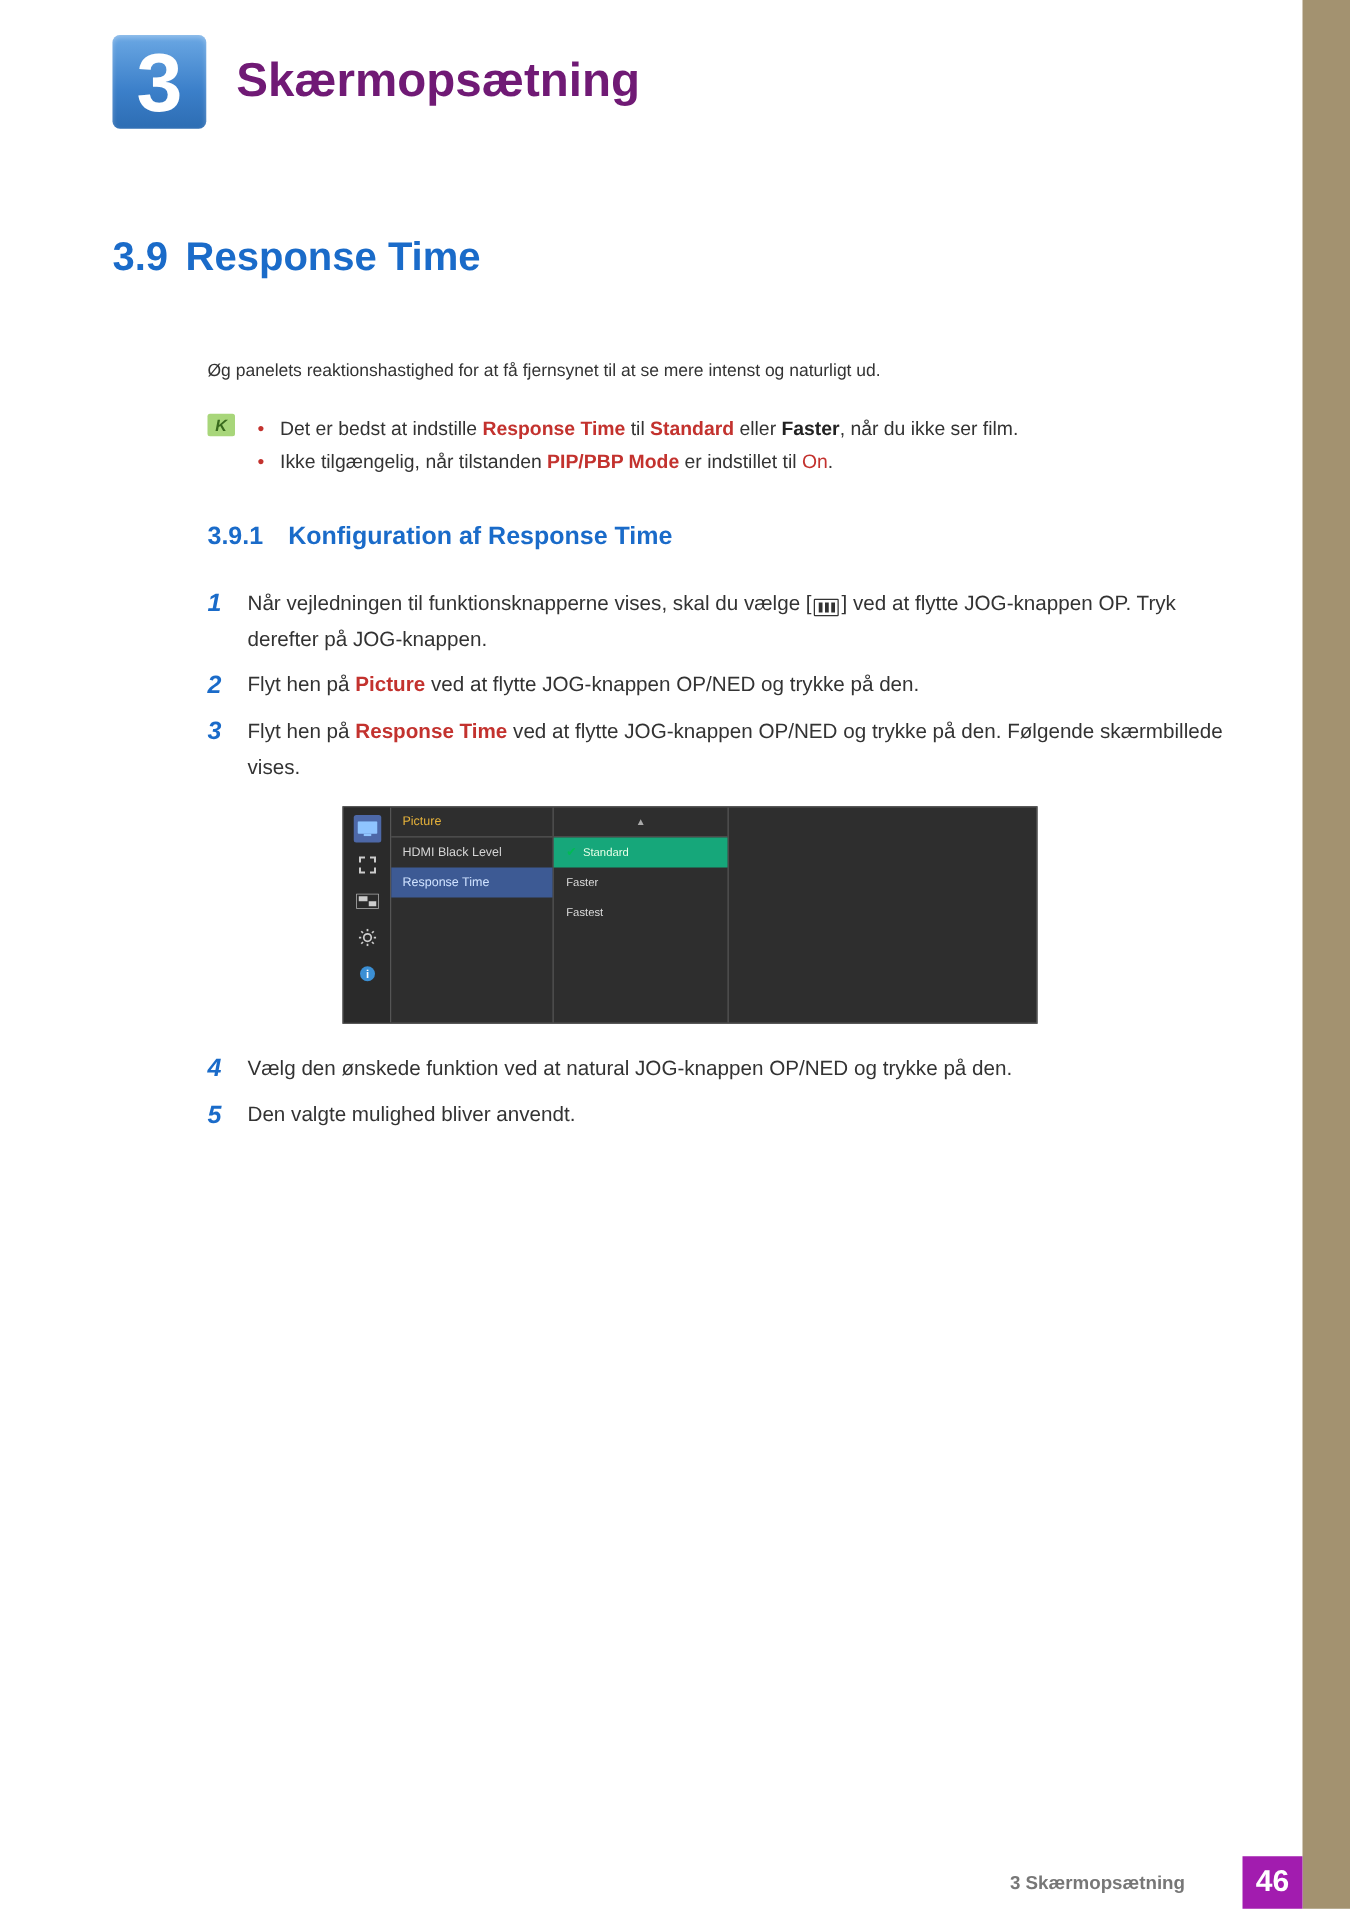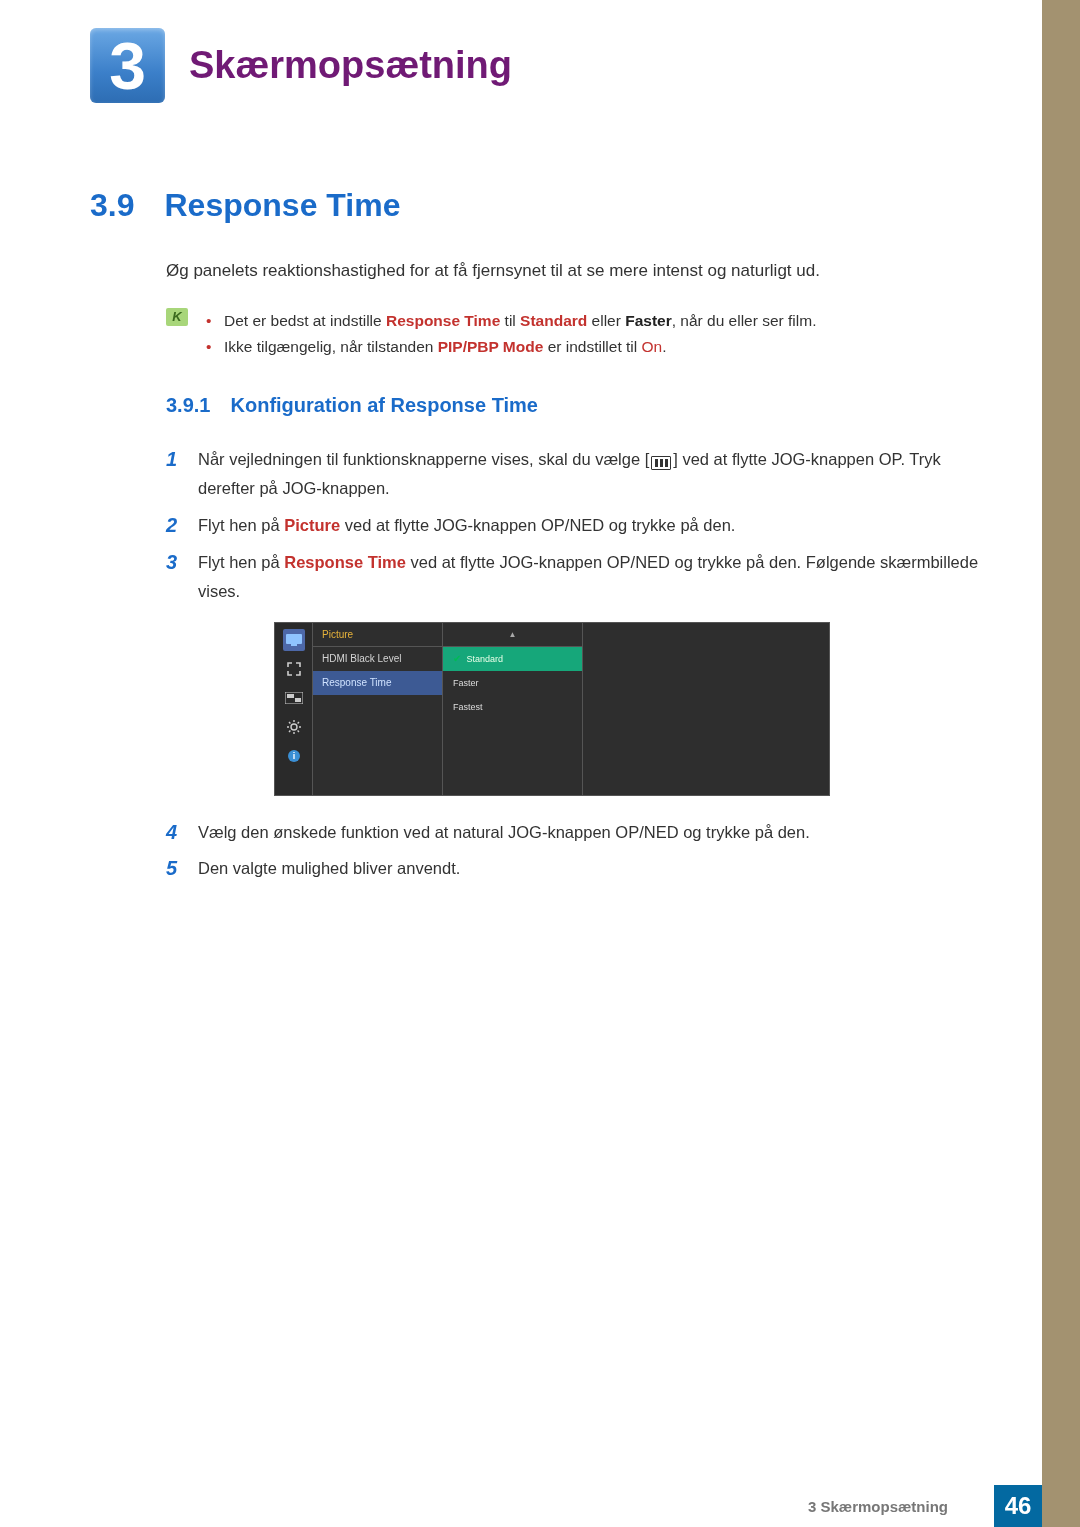--- a/index.html
+++ b/index.html
@@ -50,35 +50,35 @@
   }
   .section {
     position: absolute;
     left: 90px;
     top: 187px;
     width: 900px;
   }
   .section-head {
     display: flex;
     align-items: baseline;
-    gap: 30px;
-    margin-bottom: 34px;
+    gap: 14px;
+    margin-bottom: 62px;
   }
   .section-num {
     color: #1a6bc9;
     font-size: 32px;
     font-weight: bold;
   }
   .section-title {
     color: #1a6bc9;
     font-size: 32px;
     font-weight: bold;
   }
   .intro-text {
-    font-size: 17px;
+    font-size: 14px;
     color: #333;
     margin-left: 76px;
     margin-bottom: 24px;
     line-height: 1.5;
   }
   .note-block {
     display: flex;
     gap: 18px;
     margin-left: 76px;
     margin-bottom: 34px;
@@ -283,21 +283,21 @@
   }
   .footer-text {
     color: #777;
     font-size: 15px;
     padding-right: 14px;
     font-weight: bold;
   }
   .footer-page {
     width: 48px;
     height: 42px;
-    background: #0369a1;
+    background: #a21caf;
     color: #fff;
     display: flex;
     align-items: center;
     justify-content: center;
     font-size: 24px;
     font-weight: bold;
   }
 </style>
 </head>
 <body>
@@ -320,21 +320,21 @@
   <div class="intro-text">Øg panelets reaktionshastighed for at få fjernsynet til at se mere intenst og naturligt ud.</div>
 
   <div class="note-block">
     <div class="note-icon-wrap">
       <div class="note-icon">K</div>
     </div>
     <div class="note-items">
       <div class="note-item">
         <div class="note-bullet">•</div>
         <div>
-          <span>Det er bedst at indstille </span><span class="em-red">Response Time</span><span> til </span><span class="em-red">Standard</span><span> eller </span><span class="em-blk">Faster</span><span>, når du eller ser film.</span>
+          <span>Det er bedst at indstille </span><span class="em-red">Response Time</span><span> til </span><span class="em-red">Standard</span><span> eller </span><span class="em-blk">Faster</span><span>, når du ikke ser film.</span>
         </div>
       </div>
       <div class="note-item">
         <div class="note-bullet">•</div>
         <div>
           <span>Ikke tilgængelig, når tilstanden </span><span class="em-red">PIP/PBP Mode</span><span> er indstillet til </span><span class="em-redn">On</span><span>.</span>
         </div>
       </div>
     </div>
   </div>

